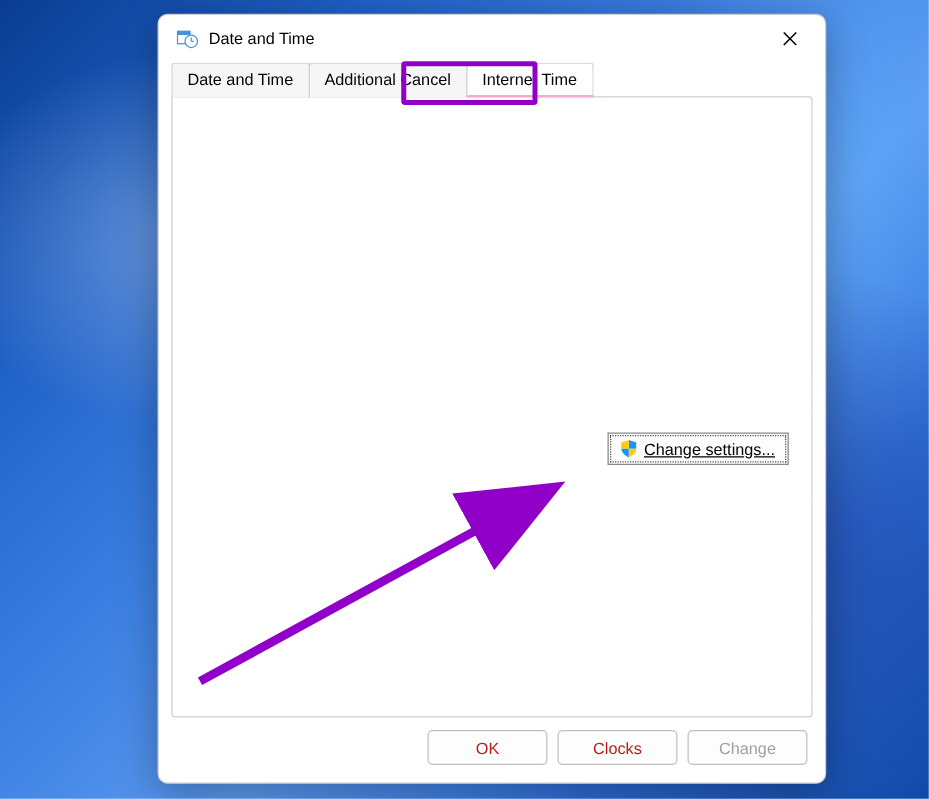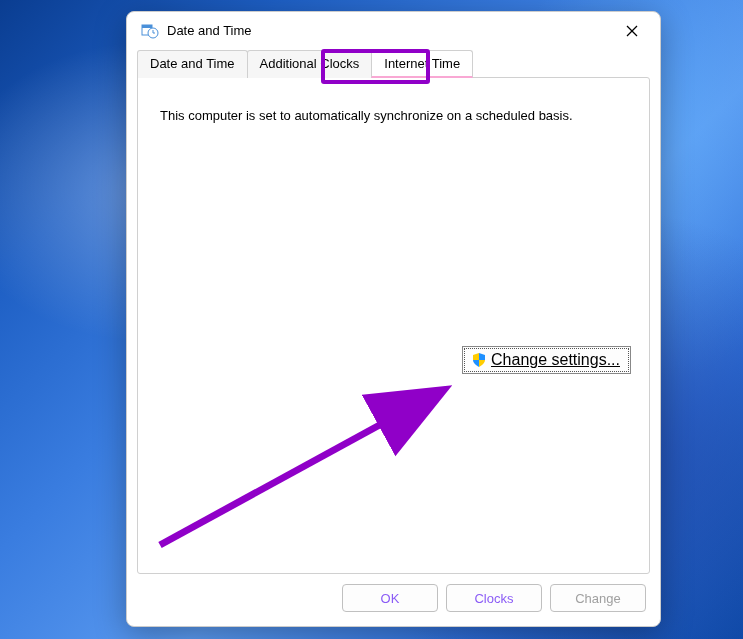--- a/index.html
+++ b/index.html
@@ -130,21 +130,21 @@
     }
     .change-btn-wrap {
       position: absolute;
       right: 18px;
       top: 268px;
     }
     .change-btn {
       padding: 4px 10px 4px 8px;
       border: 1px solid #888;
       background: #fdfdfd;
-      font-size: 16px;
+      font-size: 13px;
       cursor: pointer;
       display: flex;
       align-items: center;
       gap: 4px;
       outline: 1px dotted #555;
       outline-offset: -3px;
     }
     .change-btn .shield {
       width: 16px;
       height: 16px;
@@ -161,21 +161,21 @@
       gap: 8px;
     }
     .dlg-btn {
       width: 96px;
       height: 28px;
       border: 1px solid #c0c0c0;
       background: #fdfdfd;
       border-radius: 4px;
       font-size: 13px;
       cursor: pointer;
-      color: #8b5cf6;
+      color: #b91c1c;
     }
     .dlg-btn.disabled {
       color: #a0a0a0;
       cursor: default;
     }
     svg.arrow-svg {
       position: absolute;
       left: 150px;
       top: 350px;
       width: 330px;
@@ -205,27 +205,26 @@
       <svg width="12" height="12" viewBox="0 0 12 12">
         <line x1="1" y1="1" x2="11" y2="11" stroke="currentColor" stroke-width="1.3"></line>
         <line x1="11" y1="1" x2="1" y2="11" stroke="currentColor" stroke-width="1.3"></line>
       </svg>
     </div>
   </div>
 
   <div class="tab-area">
     <div class="tabs">
       <div class="tab">Date and Time</div>
-      <div class="tab">Additional Clocks</div>
+      <div class="tab">Additional Cancel</div>
       <div class="tab active">Internet Time</div>
     </div>
   </div>
 
   <div class="content-panel">
-    <div class="schedule-text">This computer is set to automatically synchronize on a scheduled basis.</div>
 
     <div class="change-btn-wrap">
       <button class="change-btn">
         <span class="shield">
           <svg width="16" height="16" viewBox="0 0 16 16">
             <path d="M8 1 L14 3 L14 8 C14 12 8 15 8 15 C8 15 2 12 2 8 L2 3 Z" fill="#fff"></path>
             <path d="M8 1 L14 3 L14 8 L8 8 Z" fill="#1e90ff"></path>
             <path d="M8 1 L2 3 L2 8 L8 8 Z" fill="#ffcc00"></path>
             <path d="M8 8 L14 8 C14 12 8 15 8 15 Z" fill="#ffcc00"></path>
             <path d="M8 8 L2 8 C2 12 8 15 8 15 Z" fill="#1e90ff"></path>

